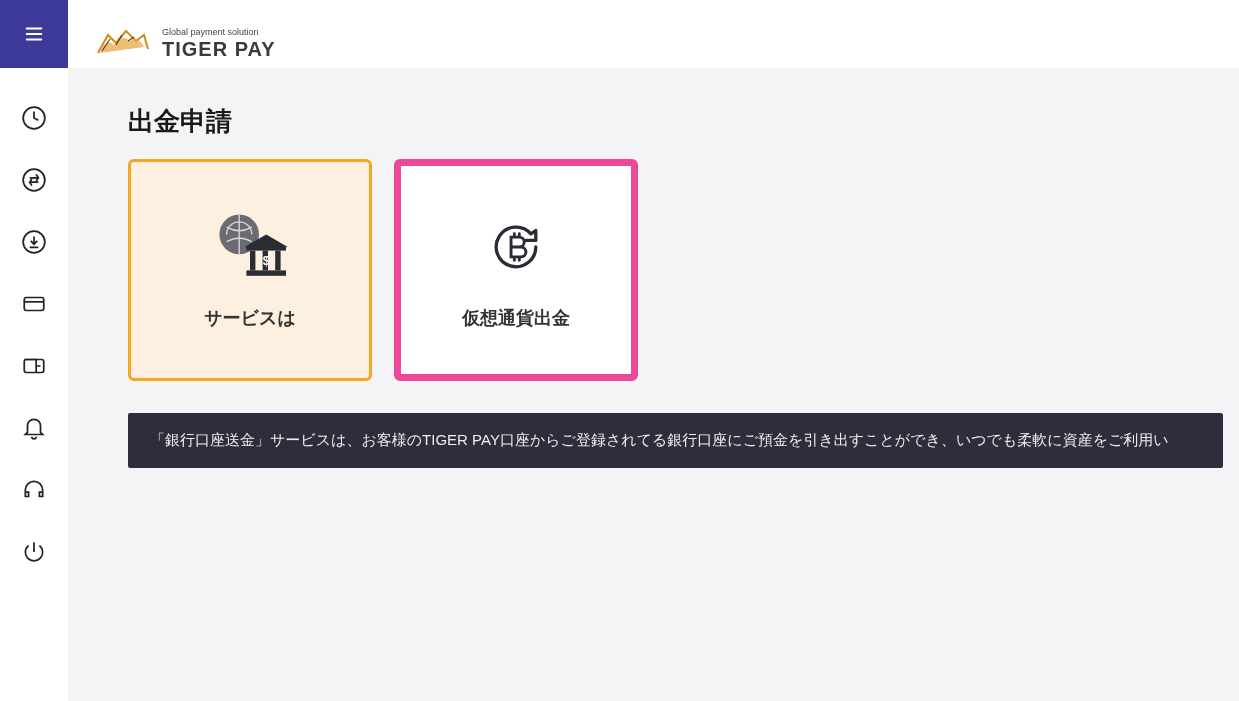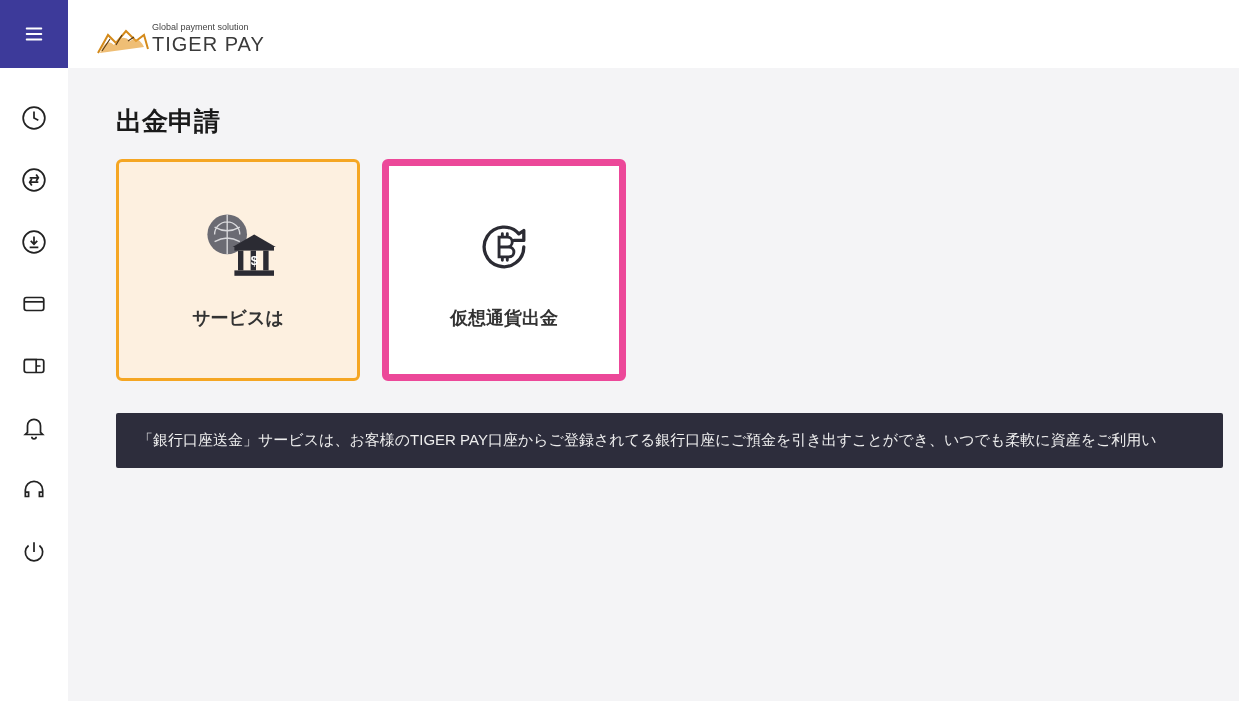--- a/index.html
+++ b/index.html
@@ -22,32 +22,34 @@
       height: 68px;
       background: #3d3a9a;
       display: flex;
       align-items: center;
       justify-content: center;
       cursor: pointer;
     }
     .menu-btn svg { width: 22px; height: 22px; }
     .logo {
       display: flex;
+      align-items: center;
       margin-left: 24px;
+      gap: 10px;
       margin-top: 18px;
     }
     .logo-tiger {
       width: 60px;
       height: 40px;
       position: relative;
     }
     .logo-text-wrap { display: flex; flex-direction: column; line-height: 1; }
     .logo-tagline { font-size: 9px; color: #444; margin-bottom: 2px; }
-    .logo-title { font-size: 20px; font-weight: 400; letter-spacing: 1px; color: #3a3a3a; }
-    .layout { display: flex; height: calc(701px - 68px); }
+    .logo-title { font-size: 20px; font-weight: 700; letter-spacing: 1px; color: #3a3a3a; }
+    .layout { display: flex; height: calc(701px - 68px); gap: 12px; }
     .sidebar {
       width: 68px;
       background: #fff;
       display: flex;
       flex-direction: column;
       align-items: center;
       padding-top: 36px;
       gap: 34px;
     }
     .nav-item {

